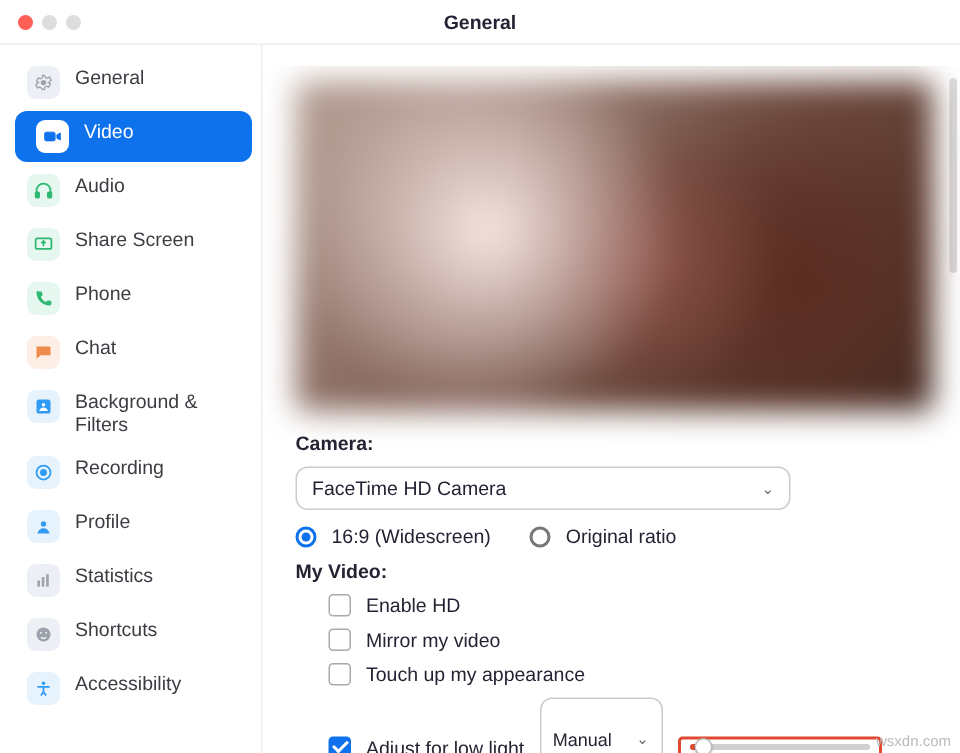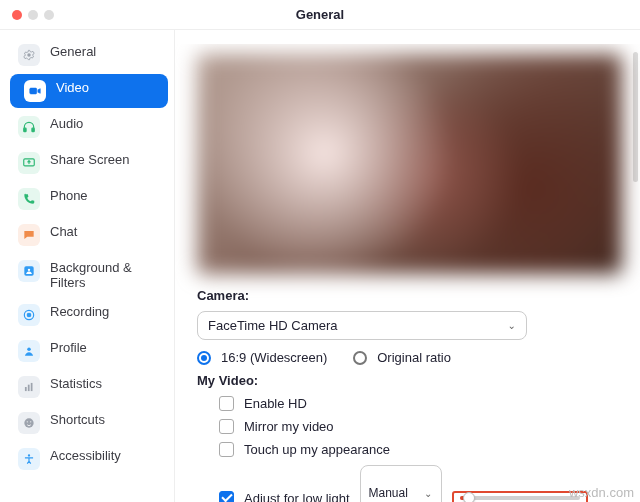--- a/index.html
+++ b/index.html
@@ -35,21 +35,21 @@
   .radio.checked { border-color:#0e72ed; }
   .radio.checked::after { content:""; position:absolute; inset:2px; border-radius:50%; background:#0e72ed; }
   .checkbox { width:15px; height:15px; border-radius:3px; border:1px solid #aaa; display:inline-flex; align-items:center; justify-content:center; flex:0 0 15px; background:#fff; }
   .checkbox.checked { background:#0e72ed; border-color:#0e72ed; }
   .checkbox.checked::after { content:""; width:4px; height:8px; border:solid #fff; border-width:0 2px 2px 0; transform:rotate(45deg) translate(-1px,-1px); }
   .indent { padding-left:22px; }
   .slider-wrap { border:2px solid #e0492f; border-radius:3px; padding:3px 6px; display:flex; align-items:center; }
   .slider { width:120px; height:4px; background:#d0d0d0; border-radius:2px; position:relative; }
   .slider::before { content:""; position:absolute; left:0; top:0; bottom:0; width:8%; background:#e0492f; border-radius:2px; }
   .thumb { position:absolute; left:8%; top:50%; transform:translate(-50%,-50%); width:12px; height:12px; border-radius:50%; background:#fff; border:1px solid #bbb; box-shadow:0 1px 2px rgba(0,0,0,.2); }
-  .watermark { position:absolute; right:6px; bottom:2px; font-size:13px; color:#bbb; }
+  .watermark { position:absolute; right:6px; bottom:2px; font-size:10px; color:#bbb; }
   .scrollhint { position:absolute; right:2px; top:8px; width:5px; height:130px; background:#ddd; border-radius:3px; }
 </style>
 </head>
 <body>
 
 <div class="titlebar">
   <div class="traffic">
     <span class="dot red"></span>
     <span class="dot"></span>
     <span class="dot"></span>

